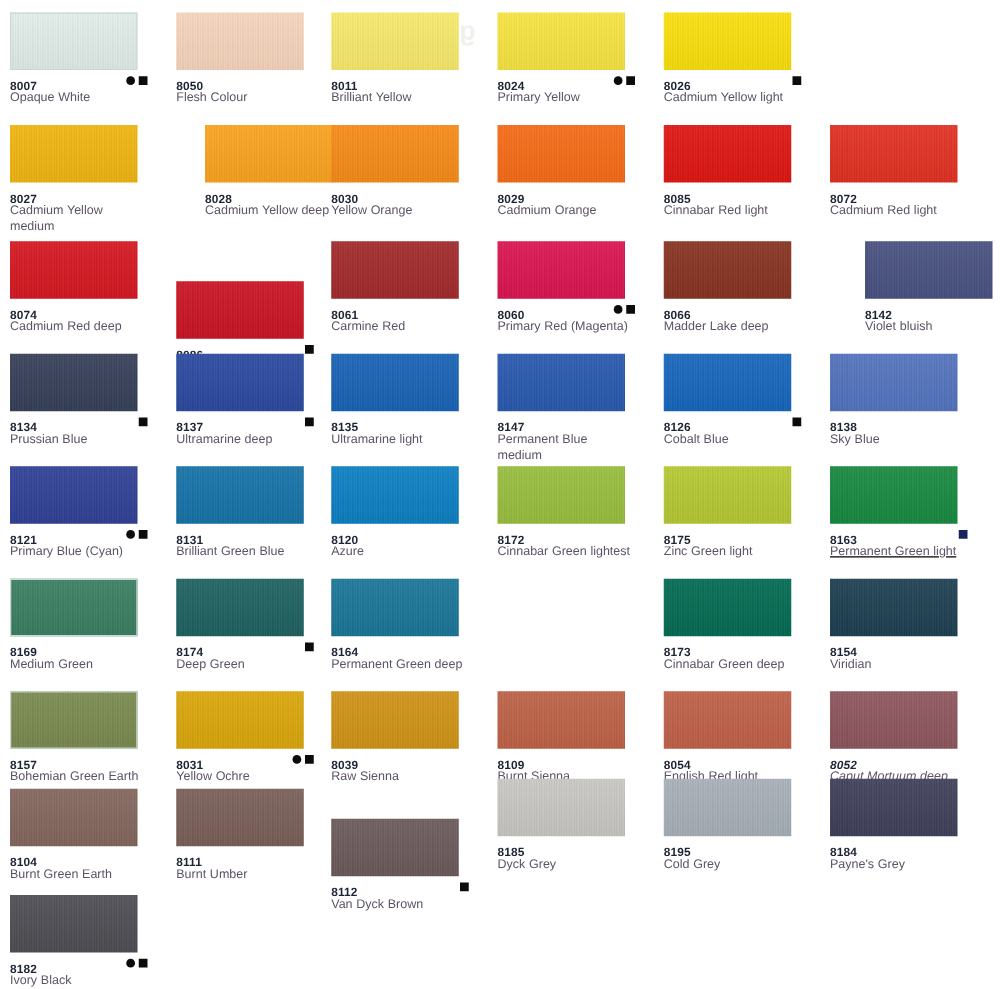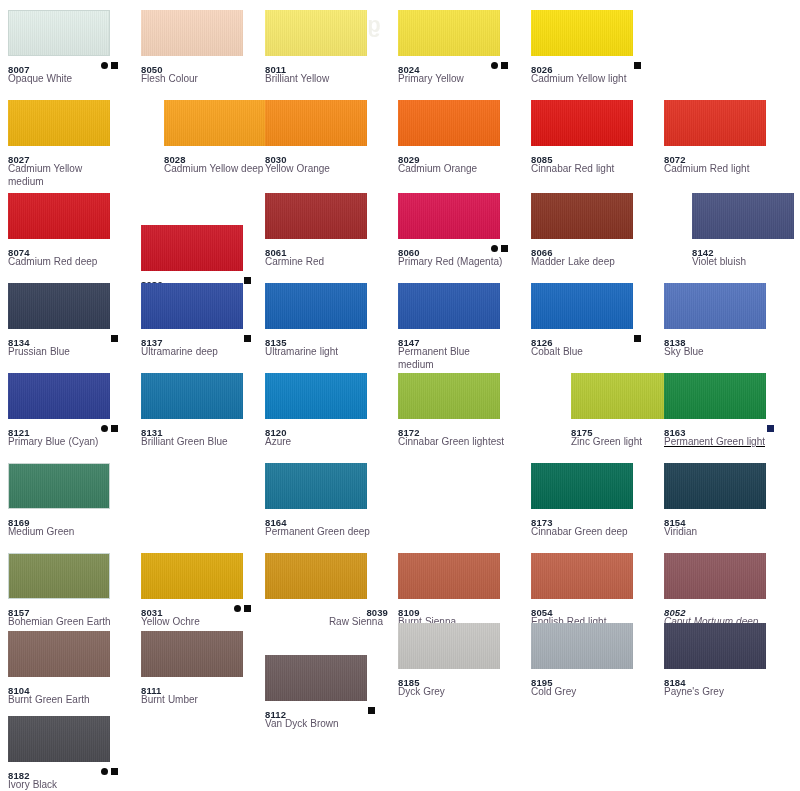--- a/index.html
+++ b/index.html
@@ -289,41 +289,48 @@
       <div class="swatch-meta"><span class="swatch-code">8120</span></div>
       <div class="swatch-name"><span>Azure</span></div>
     </div>
     <div class="swatch-cell" style="left: 398px; top: 373px;">
       <div class="swatch-chip" style="background: rgb(150, 189, 60); width: 102px; height: 46px;">
         <div class="grain"></div>
       </div>
       <div class="swatch-meta"><span class="swatch-code">8172</span></div>
       <div class="swatch-name"><span>Cinnabar Green lightest</span></div>
     </div>
-    <div class="swatch-cell" style="left: 531px; top: 373px; margin-left: 40px;">
+    <div class="swatch-cell" style="left: 531px; top: 373px;">
       <div class="swatch-chip" style="background: rgb(181, 201, 51); width: 102px; height: 46px;">
         <div class="grain"></div>
       </div>
       <div class="swatch-meta"><span class="swatch-code">8175</span></div>
       <div class="swatch-name"><span>Zinc Green light</span></div>
     </div>
     <div class="swatch-cell" style="left: 664px; top: 373px; text-decoration: underline;">
       <div class="swatch-chip" style="background: rgb(23, 136, 63); width: 102px; height: 46px;">
         <div class="grain"></div>
       </div>
       <div class="swatch-meta"><span class="swatch-code">8163</span><span class="badges"><span class="badge-square" style="background: rgb(22, 35, 92);"></span></span></div>
       <div class="swatch-name"><span>Permanent Green light</span></div>
     </div>
     <div class="swatch-cell" style="left: 8px; top: 463px;">
       <div class="swatch-chip outlined" style="background: rgb(59, 127, 98); width: 102px; height: 46px;">
         <div class="grain"></div>
       </div>
       <div class="swatch-meta"><span class="swatch-code">8169</span></div>
       <div class="swatch-name"><span>Medium Green</span></div>
     </div>
+    <div class="swatch-cell" style="left: 141px; top: 463px;">
+      <div class="swatch-chip" style="background: rgb(30, 98, 96); width: 102px; height: 46px;">
+        <div class="grain"></div>
+      </div>
+      <div class="swatch-meta"><span class="swatch-code">8174</span><span class="badges"><span class="badge-square"></span></span></div>
+      <div class="swatch-name"><span>Deep Green</span></div>
+    </div>
     <div class="swatch-cell" style="left: 265px; top: 463px;">
       <div class="swatch-chip" style="background: rgb(26, 118, 152); width: 102px; height: 46px;">
         <div class="grain"></div>
       </div>
       <div class="swatch-meta"><span class="swatch-code">8164</span></div>
       <div class="swatch-name"><span>Permanent Green deep</span></div>
     </div>
     <div class="swatch-cell" style="left: 531px; top: 463px;">
       <div class="swatch-chip" style="background: rgb(4, 107, 82); width: 102px; height: 46px;">
         <div class="grain"></div>
@@ -345,21 +352,21 @@
       <div class="swatch-meta"><span class="swatch-code">8157</span></div>
       <div class="swatch-name"><span>Bohemian Green Earth</span></div>
     </div>
     <div class="swatch-cell" style="left: 141px; top: 553px;">
       <div class="swatch-chip" style="background: rgb(220, 167, 11); width: 102px; height: 46px;">
         <div class="grain"></div>
       </div>
       <div class="swatch-meta"><span class="swatch-code">8031</span><span class="badges"><span class="badge-dot"></span><span class="badge-square"></span></span></div>
       <div class="swatch-name"><span>Yellow Ochre</span></div>
     </div>
-    <div class="swatch-cell" style="left: 265px; top: 553px; text-align: right;">
+    <div class="swatch-cell" style="left: 265px; top: 553px;">
       <div class="swatch-chip" style="background: rgb(208, 148, 23); width: 102px; height: 46px;">
         <div class="grain"></div>
       </div>
       <div class="swatch-meta"><span class="swatch-code">8039</span></div>
       <div class="swatch-name"><span>Raw Sienna</span></div>
     </div>
     <div class="swatch-cell" style="left: 398px; top: 553px;">
       <div class="swatch-chip" style="background: rgb(188, 96, 69); width: 102px; height: 46px;">
         <div class="grain"></div>
       </div>

